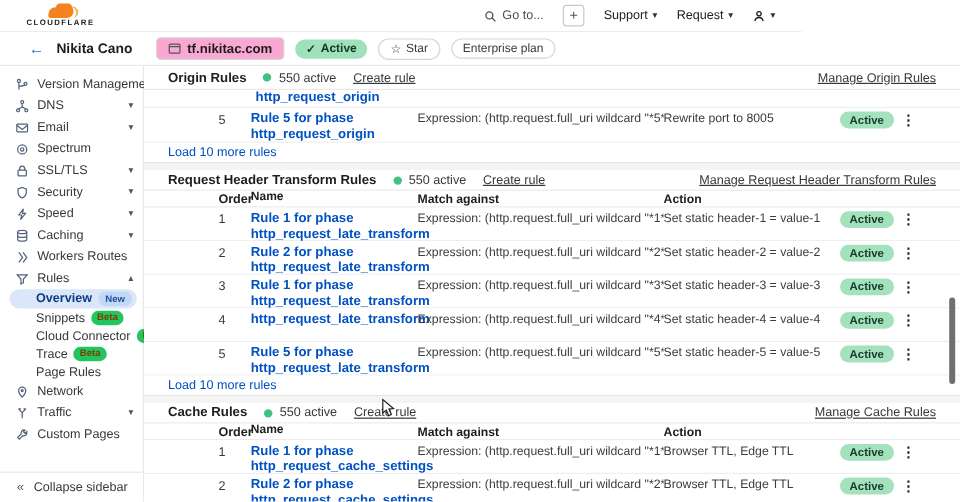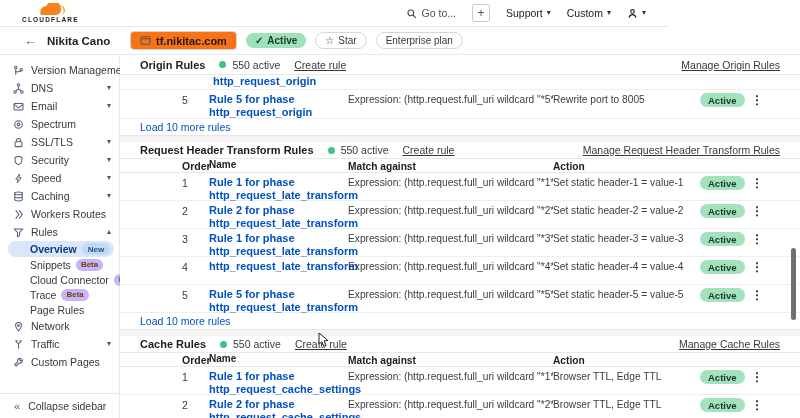--- a/index.html
+++ b/index.html
@@ -18,42 +18,42 @@
   .navitem { display:flex; align-items:center; gap:4px; font-size:10.5px; color:#222; cursor:pointer; }
   .caret { font-size:8px; color:#333; line-height:1; }
 
   
   .accountbar { position:absolute; left:0; top:27px; width:800px; height:28px; background:#fff;
     border-bottom:1px solid #e8e8e8; display:flex; align-items:center; }
   .acct-left { width:120px; flex:0 0 120px; display:flex; align-items:center; gap:10px; padding-left:24px; }
   .backarrow { color:#2f6fd6; font-size:13px; cursor:pointer; }
   .acct-name { font-weight:bold; font-size:11.5px; color:#1d1d1d; }
   .domain-chip { margin-left:10px; display:flex; align-items:center; gap:5px; border:1px solid #d5d5d5;
-    border-radius:4px; padding:2.5px 9px; font-weight:bold; font-size:11px; color:#1d1d1d; cursor:pointer; background:#f97316; }
+    border-radius:4px; padding:2.5px 9px; font-weight:bold; font-size:11px; color:#1d1d1d; cursor:pointer; background:#f9a8d4; }
   .pill { display:flex; align-items:center; gap:4px; border-radius:10px; padding:2px 9px;
     font-size:10px; margin-left:9px; cursor:pointer; }
   .pill-active { background:#9fe1ba; color:#153826; font-weight:bold; }
   .pill-outline { border:1px solid #d5d5d5; background:#fff; color:#36393a; }
 
   
   .sidebar { position:absolute; left:0; top:55px; width:120px; height:363px; background:#fff;
     border-right:1px solid #e8e8e8; }
   .side-list { list-style:none; padding-top:6px; }
   .side-item { height:18px; display:flex; align-items:center; gap:7px; padding:0 8px 0 13px;
     font-size:10.5px; color:#36393a; cursor:pointer; white-space:nowrap; }
   .side-item .caret { margin-left:auto; color:#555; }
   .caret-up { display:inline-block; transform:rotate(180deg); }
   .icn { flex:0 0 11px; width:11px; height:11px; }
   .icn svg { display:block; }
   .sub-item { height:15px; display:flex; align-items:center; gap:5px; padding:0 6px 0 30px;
     font-size:10.5px; color:#36393a; cursor:pointer; white-space:nowrap; }
   .sub-selected { background:#d9e7f8; border-radius:10px; margin:0 5px 0 8px; padding-left:22px;
     font-weight:bold; color:#0b3a86; height:16px; }
   .badge-new { background:#c2d8f4; color:#1d4f9e; font-size:8px; font-weight:bold; border-radius:8px; padding:1.5px 6px; }
-  .badge-beta { background:#c4b5fd; color:#7c3e00; font-size:8px; font-weight:bold; border-radius:8px; padding:1.5px 5px; }
+  .badge-beta { background:#22c55e; color:#7c3e00; font-size:8px; font-weight:bold; border-radius:8px; padding:1.5px 5px; }
   .collapsebar { position:absolute; left:0; bottom:0; width:119px; height:25px; border-top:1px solid #e8e8e8;
     display:flex; align-items:center; gap:8px; padding-left:14px; background:#fff; cursor:pointer; font-size:10.5px; }
   .collapse-icn { color:#555; font-size:11px; }
 
   
   .main { position:absolute; left:120px; top:55px; width:680px; height:363px; background:#f4f4f5; overflow:hidden; }
   .card { background:#fff; border-bottom:1px solid #e6e6e6; }
   .sec-title { display:flex; align-items:center; padding:0 20px; border-bottom:1px solid #e8e8e8; background:#fff; }
   .h20 { height:20px; } .h17 { height:17px; }
   .sec-name { font-weight:bold; font-size:11px; color:#1d1d1d; }
@@ -109,21 +109,21 @@
       <span>Go to...</span>
     </span>
     <button class="plusbtn">
         <span>+</span>
       </button>
     <span class="navitem">
       <span>Support</span>
       <span class="caret">▾</span>
     </span>
     <span class="navitem">
-      <span>Custom</span>
+      <span>Request</span>
       <span class="caret">▾</span>
     </span>
     <span class="navitem">
       <svg class="icn" width="12" height="12" viewBox="0 0 16 16" fill="none" stroke="#222" stroke-width="1.6">
           <circle cx="8" cy="5" r="2.6"></circle>
           <path d="M3 14c.6-3 2.5-4.4 5-4.4s4.4 1.4 5 4.4"></path>
         </svg>
       <span class="caret">▾</span>
     </span>
   </nav>

